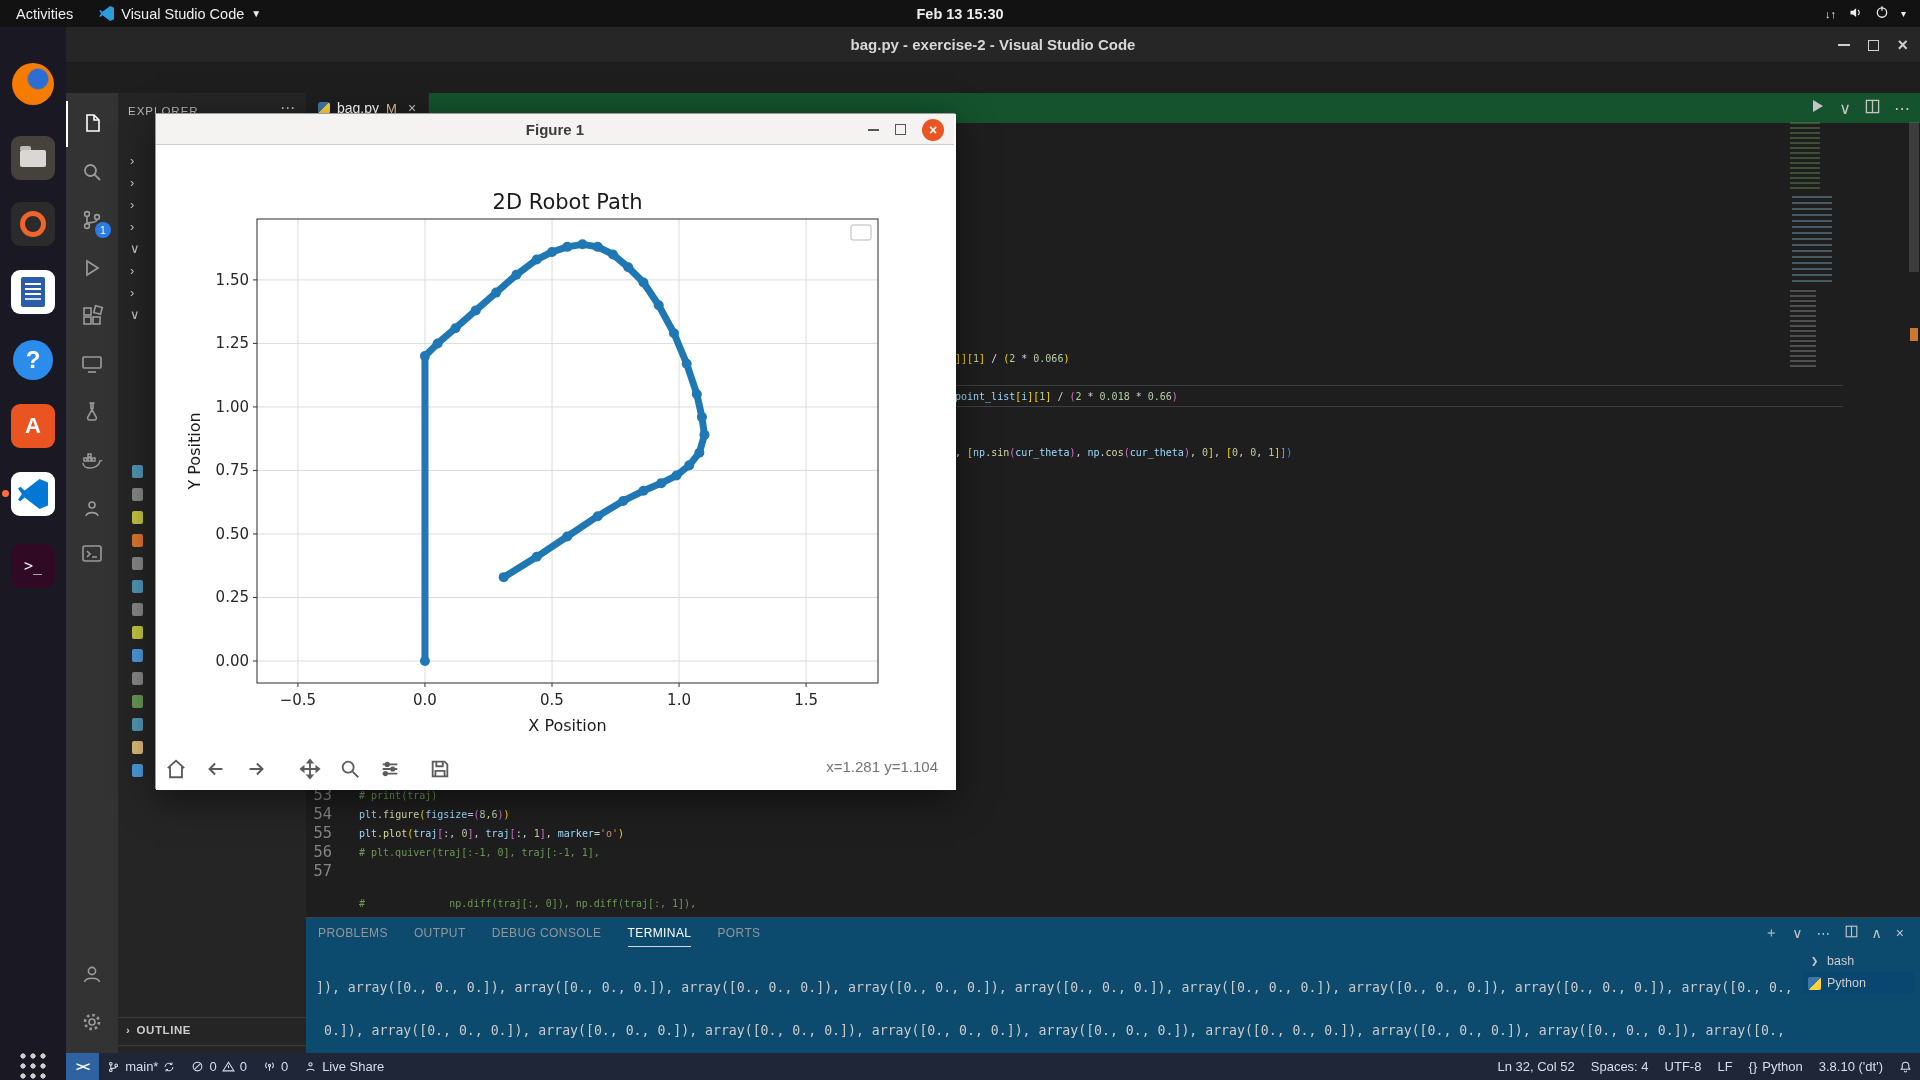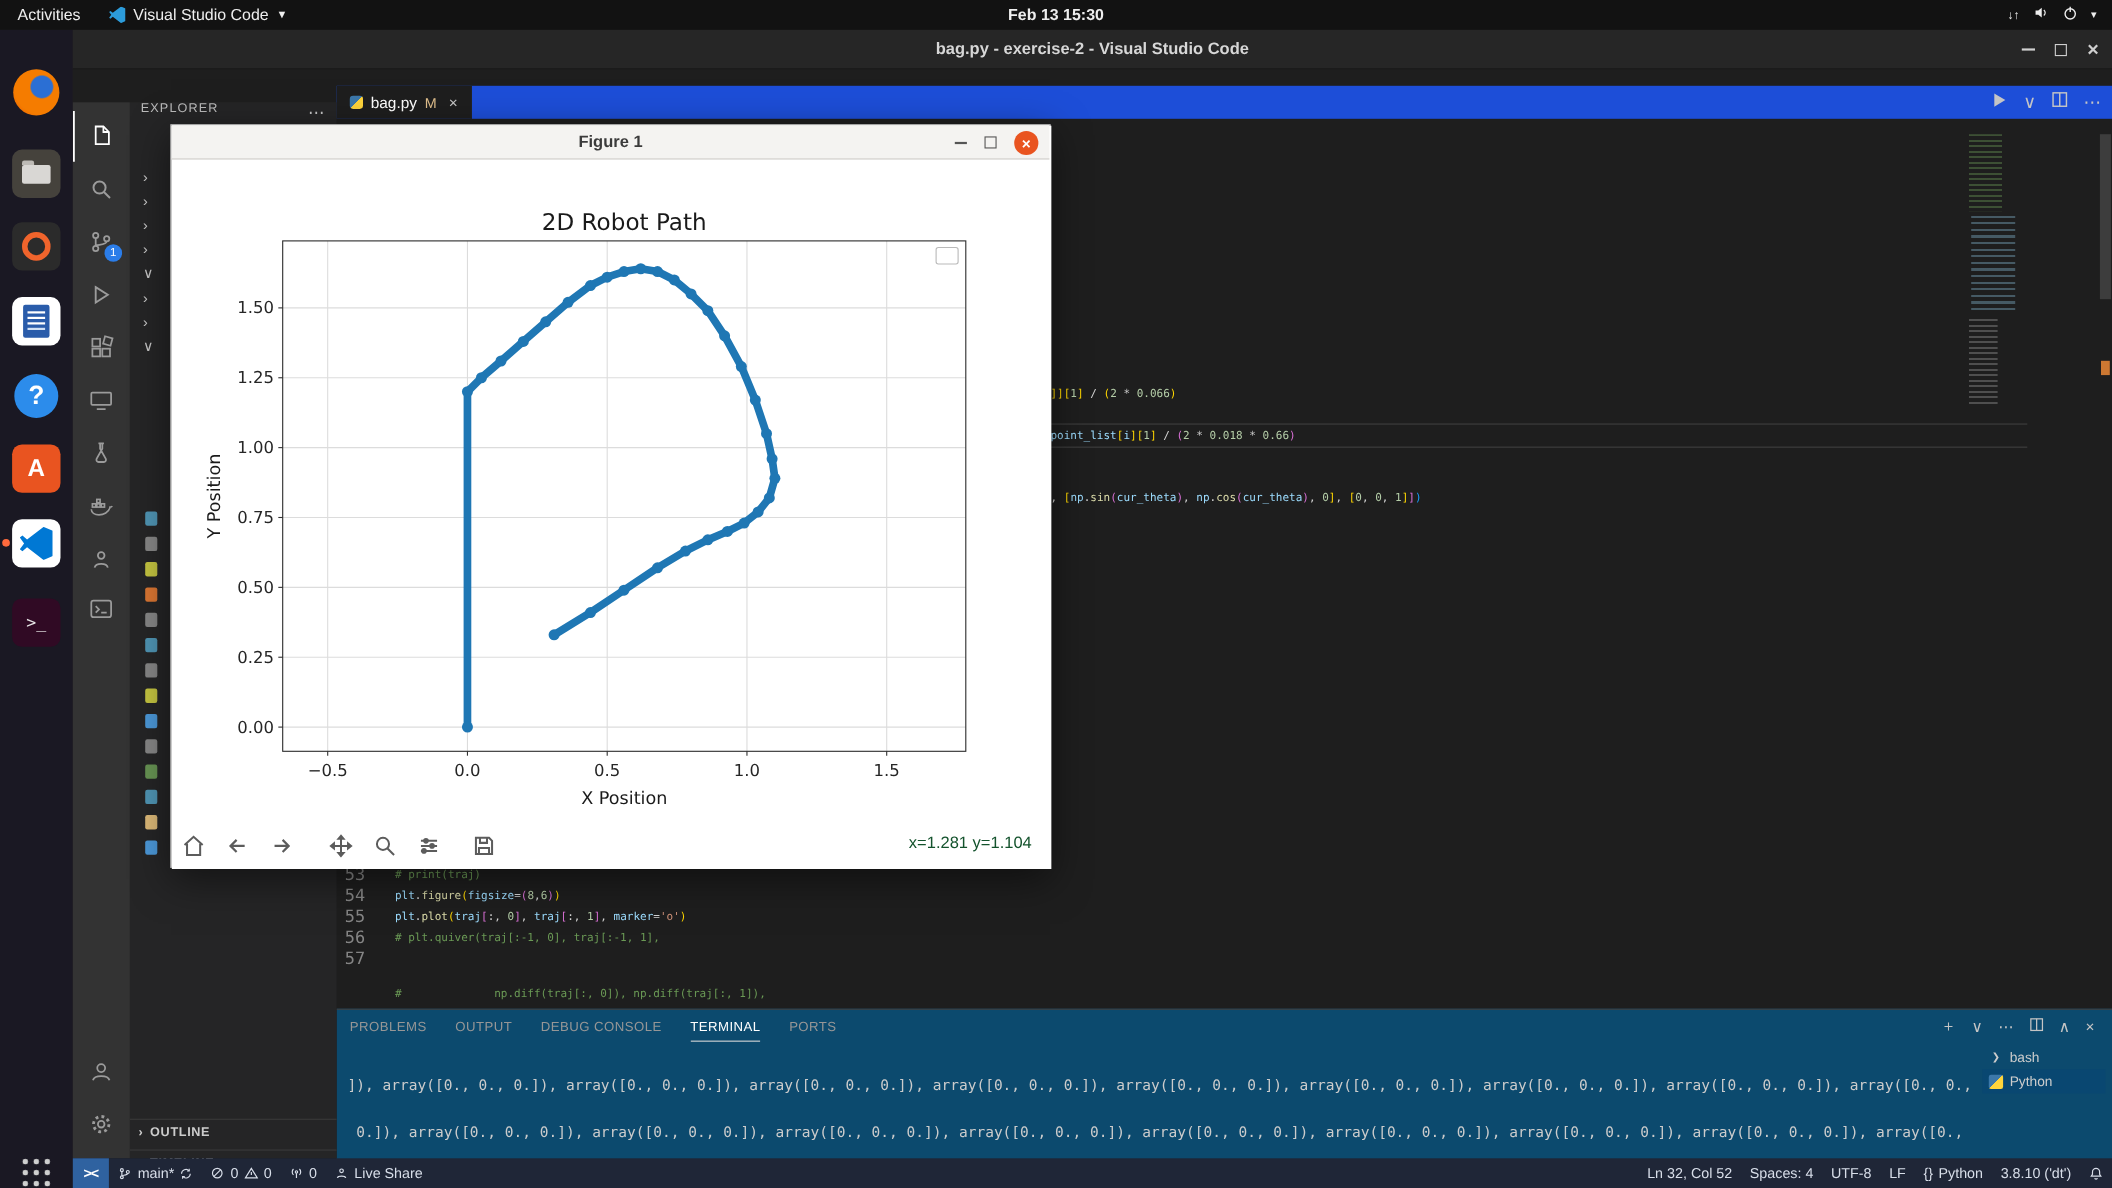--- a/index.html
+++ b/index.html
@@ -51,29 +51,29 @@
 
   
   .activitybar{position:absolute;left:66px;top:93px;width:52px;height:960px;background:#333333;z-index:10}
   .act-item{position:absolute;left:0;width:52px;height:46px;display:flex;align-items:center;justify-content:center;color:#9b9b9b}
   .act-item.active{color:#fff;box-shadow:inset 2px 0 0 #fff}
   .badge{position:absolute;right:7px;bottom:5px;min-width:16px;height:16px;border-radius:9px;background:#2b7de9;color:#fff;
          font-size:10.5px;display:flex;align-items:center;justify-content:center;padding:0 3px}
 
   
   .sidebar{position:absolute;left:118px;top:93px;width:188px;height:960px;background:#252526;z-index:5}
-  .sb-header{display:flex;align-items:flex-start;height:24px;padding:0 10px;color:#bbb;font-size:11.5px;letter-spacing:1px}
+  .sb-header{display:flex;align-items:flex-end;height:24px;padding:0 10px;color:#bbb;font-size:11.5px;letter-spacing:1px}
   .sb-header .more{margin-left:auto;color:#c5c5c5;font-size:15px}
   .sb-chevrons div{position:absolute;left:12px;color:#c5c5c5;font-size:13px}
   .fileico{position:absolute;left:14px;width:11px;height:13px;border-radius:2px;opacity:.95}
   .sb-section{position:absolute;left:0;width:188px;height:24px;border-top:1px solid #3a3a3a;display:flex;align-items:center;
               gap:6px;padding:0 8px;color:#cccccc;font-size:11.5px;font-weight:700;letter-spacing:.6px}
 
   
-  .tabrow{position:absolute;left:306px;top:78px;width:1614px;height:30px;background:#1d4ed8}
+  .tabrow{position:absolute;left:306px;top:93px;width:1614px;height:30px;background:#14532d}
   .tab{position:absolute;left:0;top:0;height:30px;background:#1e1e1e;display:flex;align-items:center;gap:7px;padding:0 12px;color:#fff;font-size:14px;border-right:1px solid #252526}
   .pyico{width:12px;height:12px;border-radius:3px;background:linear-gradient(135deg,#3c78aa 50%,#ffd43b 50%)}
   .gitM{color:#e2c08d;font-size:13px}
   .tabclose{color:#c5c5c5;margin-left:4px}
   .tab-actions{position:absolute;right:10px;top:0;height:30px;display:flex;align-items:center;gap:14px;color:#c5c5c5}
   .code-line{position:absolute;font-family:"DejaVu Sans Mono","Liberation Mono",monospace;font-size:10px;line-height:19px;white-space:pre}
   .gutter{position:absolute;width:26px;text-align:right;color:#858585;font-family:"DejaVu Sans Mono",monospace;font-size:15.4px;line-height:19px}
   .tok-var{color:#9CDCFE}.tok-fn{color:#DCDCAA}.tok-num{color:#B5CEA8}.tok-str{color:#CE9178}
   .tok-comment{color:#6A9955}.tok-plain{color:#D4D4D4}.tok-b1{color:#FFD700}.tok-b2{color:#DA70D6}.tok-b3{color:#179FFF}
   .curline{position:absolute;height:1px;background:#3f3f3f}
@@ -111,21 +111,21 @@
   .figwin{position:absolute;left:155px;top:113px;width:800px;height:676px;background:#fff;border:1px solid #9a9a9a;
           box-shadow:0 10px 34px rgba(0,0,0,.5);z-index:30}
   .fig-titlebar{position:absolute;left:0;top:0;width:100%;height:31px;background:#f4f3f1;border-bottom:1px solid #cfcdc9;
                 display:flex;align-items:center;justify-content:center;color:#3b3b3b;font-size:15px;font-weight:700;z-index:3}
   .fig-btns{position:absolute;right:10px;top:0;height:31px;display:flex;align-items:center;gap:16px}
   .fb-min{width:11px;height:2px;background:#555}
   .fb-max{width:11px;height:11px;border:1.5px solid #555}
   .fb-close{width:22px;height:22px;border-radius:50%;background:#e95420;color:#fff;display:flex;align-items:center;justify-content:center;font-size:14px}
   .fig-toolbar{position:absolute;left:8px;top:640px;width:784px;height:30px;display:flex;align-items:center;gap:16px;z-index:3}
   .fig-toolbar .tbtn{width:24px;height:24px;display:flex;align-items:center;justify-content:center;color:#5c5c5c}
-  .fig-coords{position:absolute;right:16px;top:644px;color:#14532d;font-size:15px;z-index:3}
+  .fig-coords{position:absolute;right:16px;top:644px;color:#737373;font-size:15px;z-index:3}
   svg text{font-family:"DejaVu Sans",sans-serif}
 </style>
 </head>
 <body>
 
 <div id="screen">
 
   <div class="vs-titlebar">
     <span>bag.py - exercise-2 - Visual Studio Code</span>
     <div class="winbtns">

